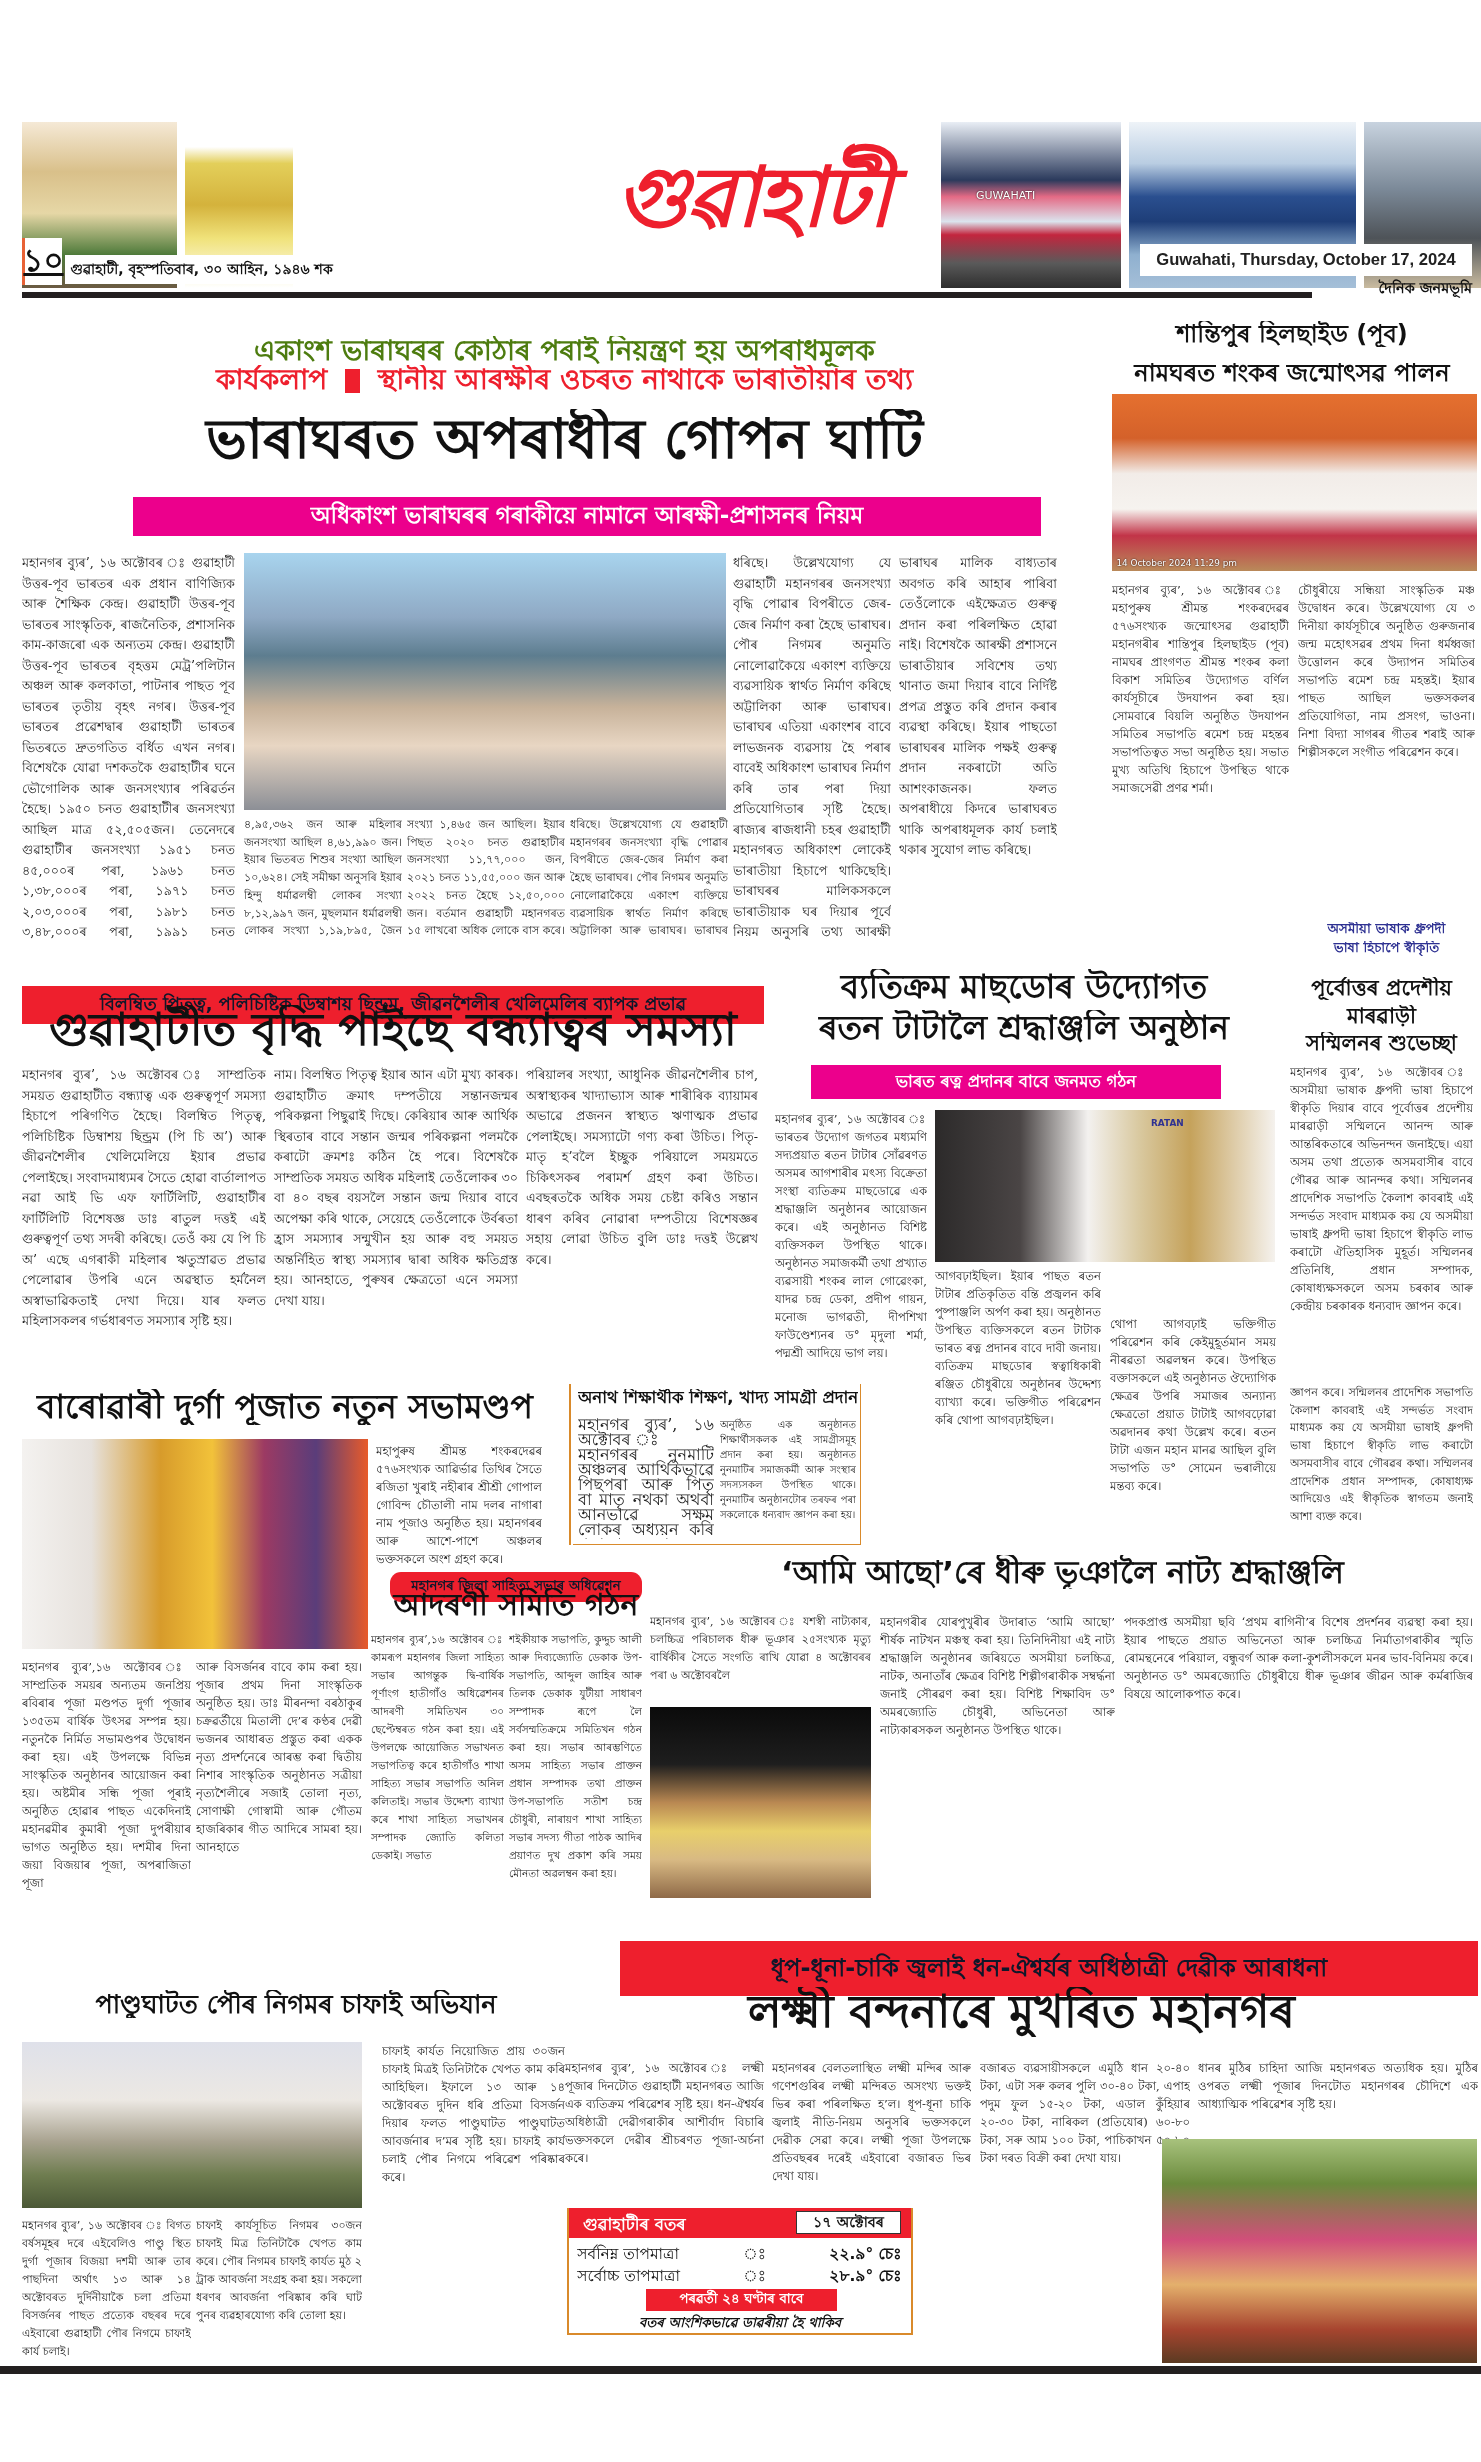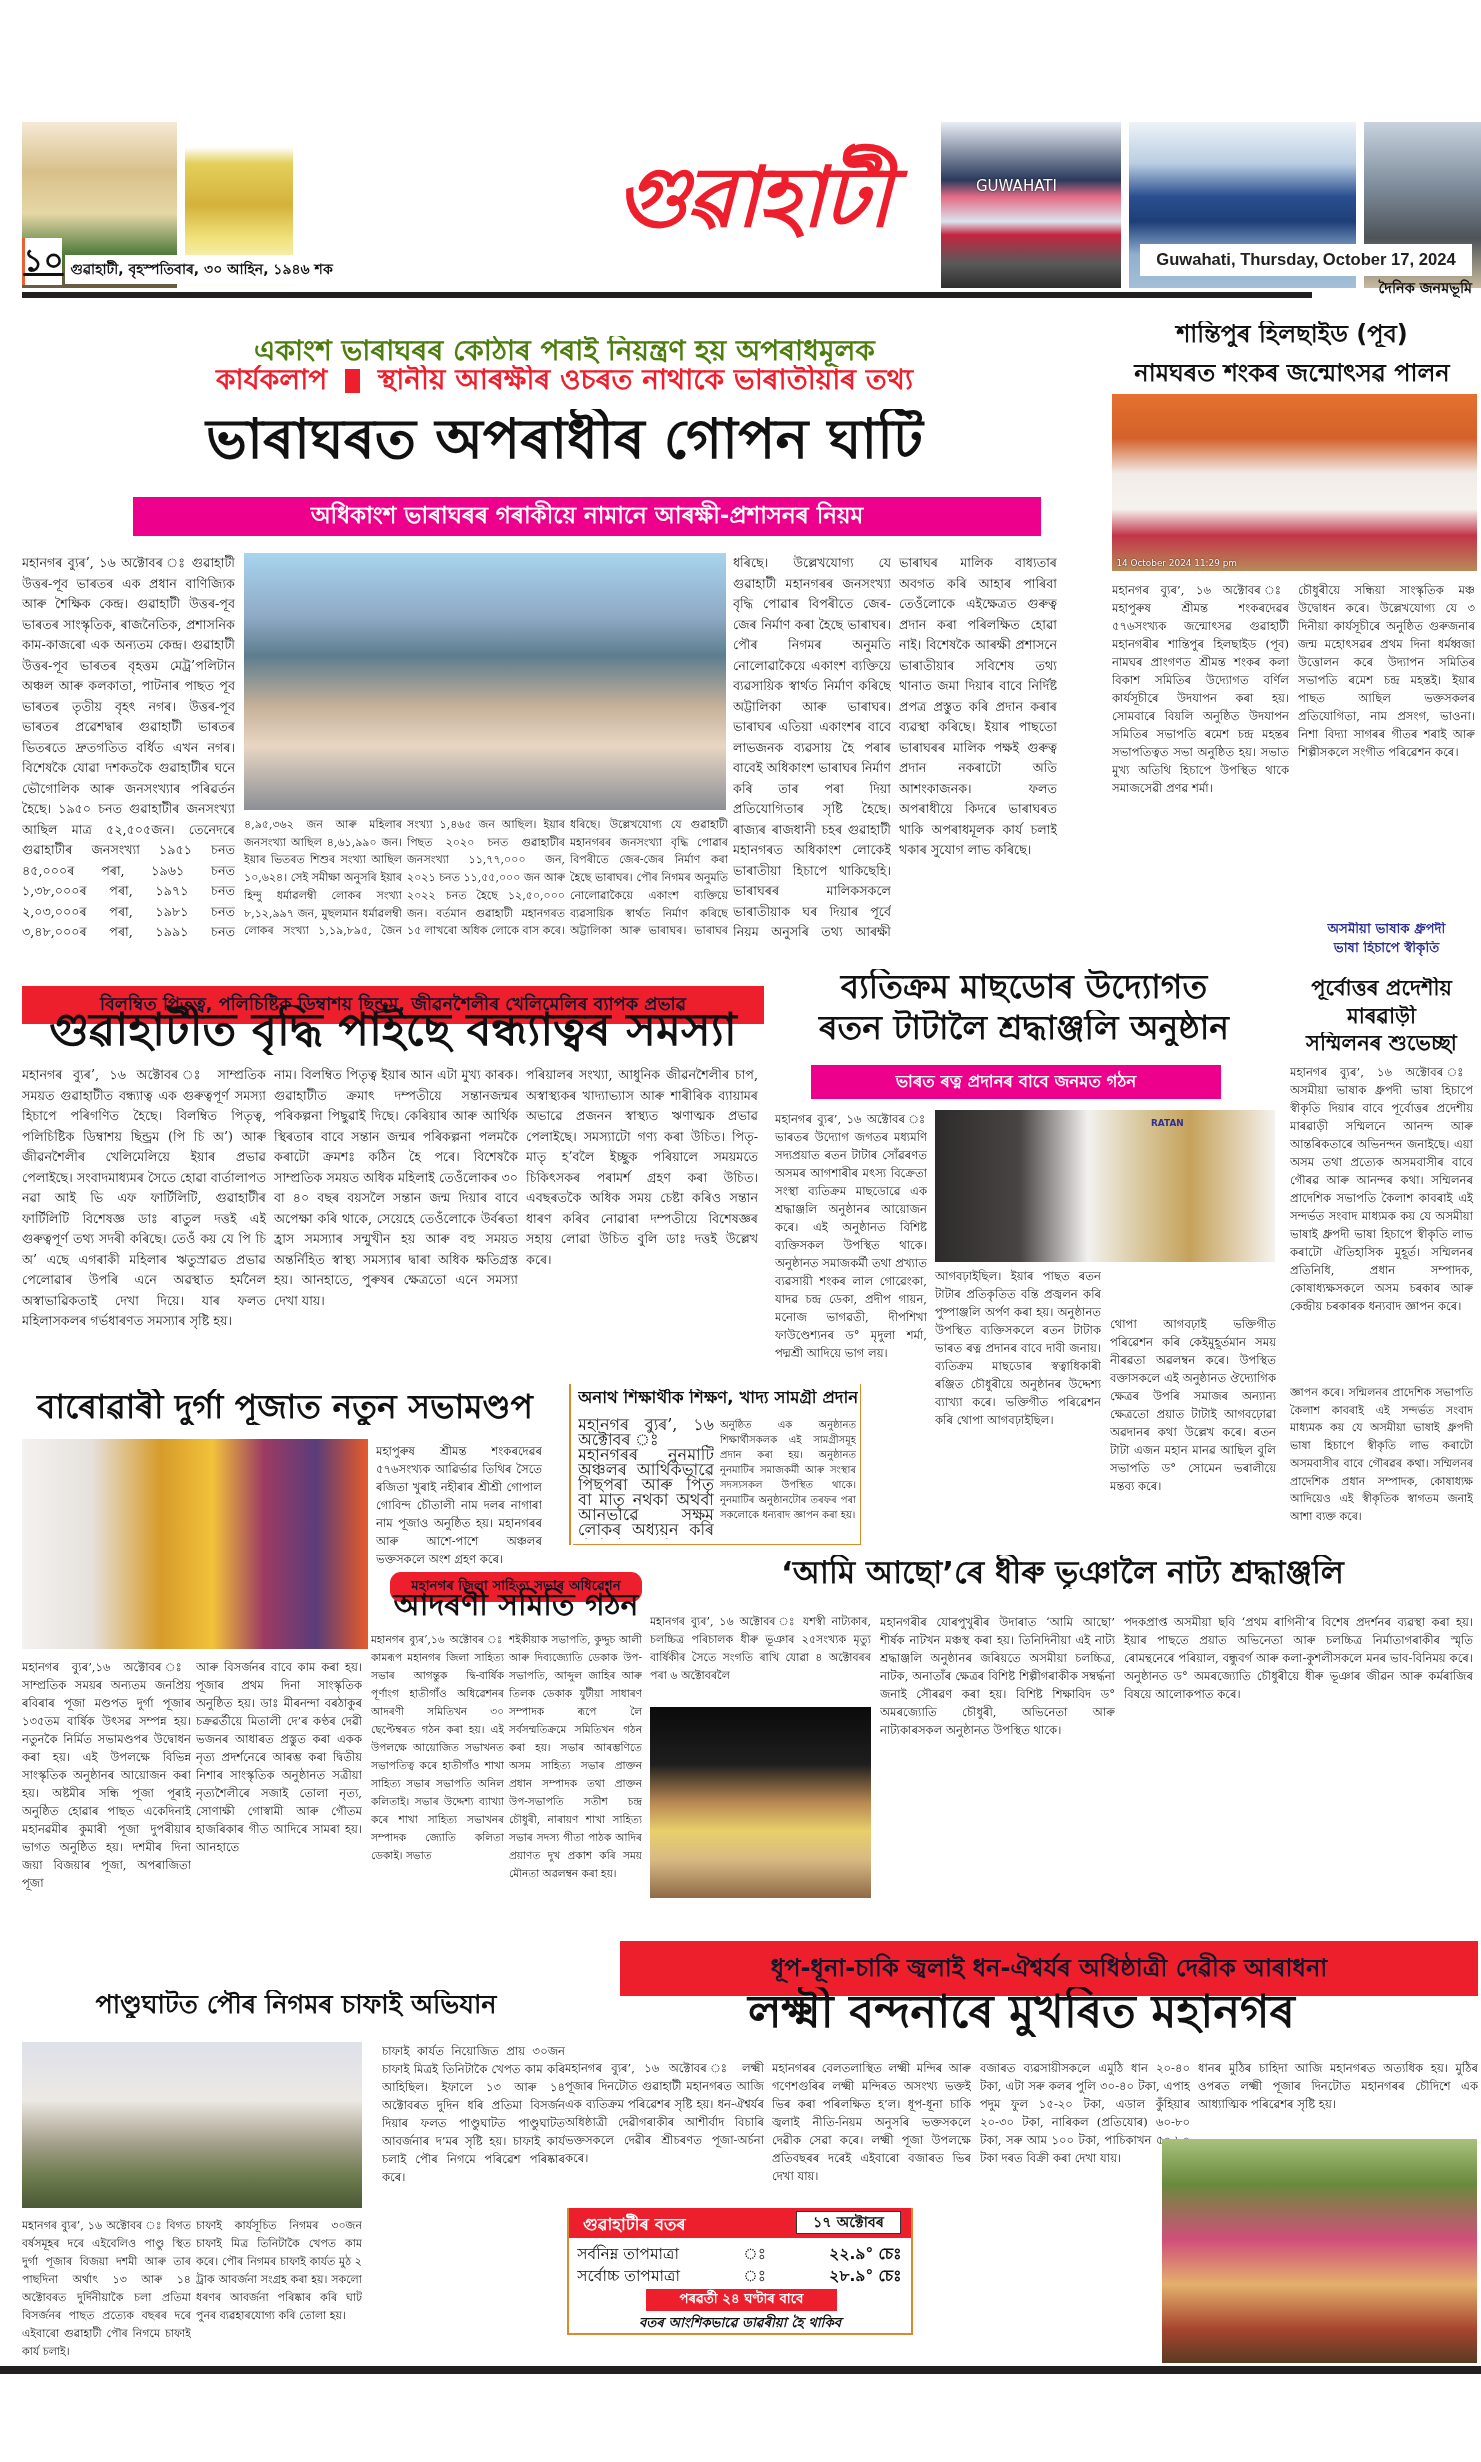--- a/index.html
+++ b/index.html
@@ -39,21 +39,21 @@
   .puja { background: linear-gradient(180deg,#a8c27d 0%,#6a8a3c 20%,#d14f7a 45%,#e4b06c 65%,#a7452f 85%,#5b3a22 100%); }
   .img-label { position: absolute; bottom: 3.3px; left: 4.4px; color: #ffffff; font: 8.9px "DejaVu Sans", sans-serif; text-shadow: 0 0 1.7px #000; }
 </style>
 </head>
 <body>
 
 <div>
   <div class="mast-img gate1" style="left:22px;width:155px;"></div>
   <div class="mast-img gate2" style="left:185px;width:108px;"></div>
   <div class="mast-img station" style="left:941px;width:180px;">
-    <span class="img-label" style="top:55px;bottom:auto;left:28px;font-size:15px;padding-left:7px;">GUWAHATI</span>
+    <span class="img-label" style="top:67px;bottom:auto;left:28px;font-size:11px;padding-left:7px;">GUWAHATI</span>
   </div>
   <div class="mast-img bridge" style="left:1129px;width:227px;"></div>
   <div class="mast-img traffic" style="left:1364px;width:117px;"></div>
 
   <div class="page-num">১০</div>
   <div class="date-as">গুৱাহাটী, বৃহস্পতিবাৰ, ৩০ আহিন, ১৯৪৬ শক</div>
   <div class="logo">গুৱাহাটী</div>
   <div class="date-en">Guwahati, Thursday, October 17, 2024</div>
   <div class="hrule" style="left:22px;top:292px;width:1290px;"></div>
   <div class="paper-name">দৈনিক জনমভূমি</div>

